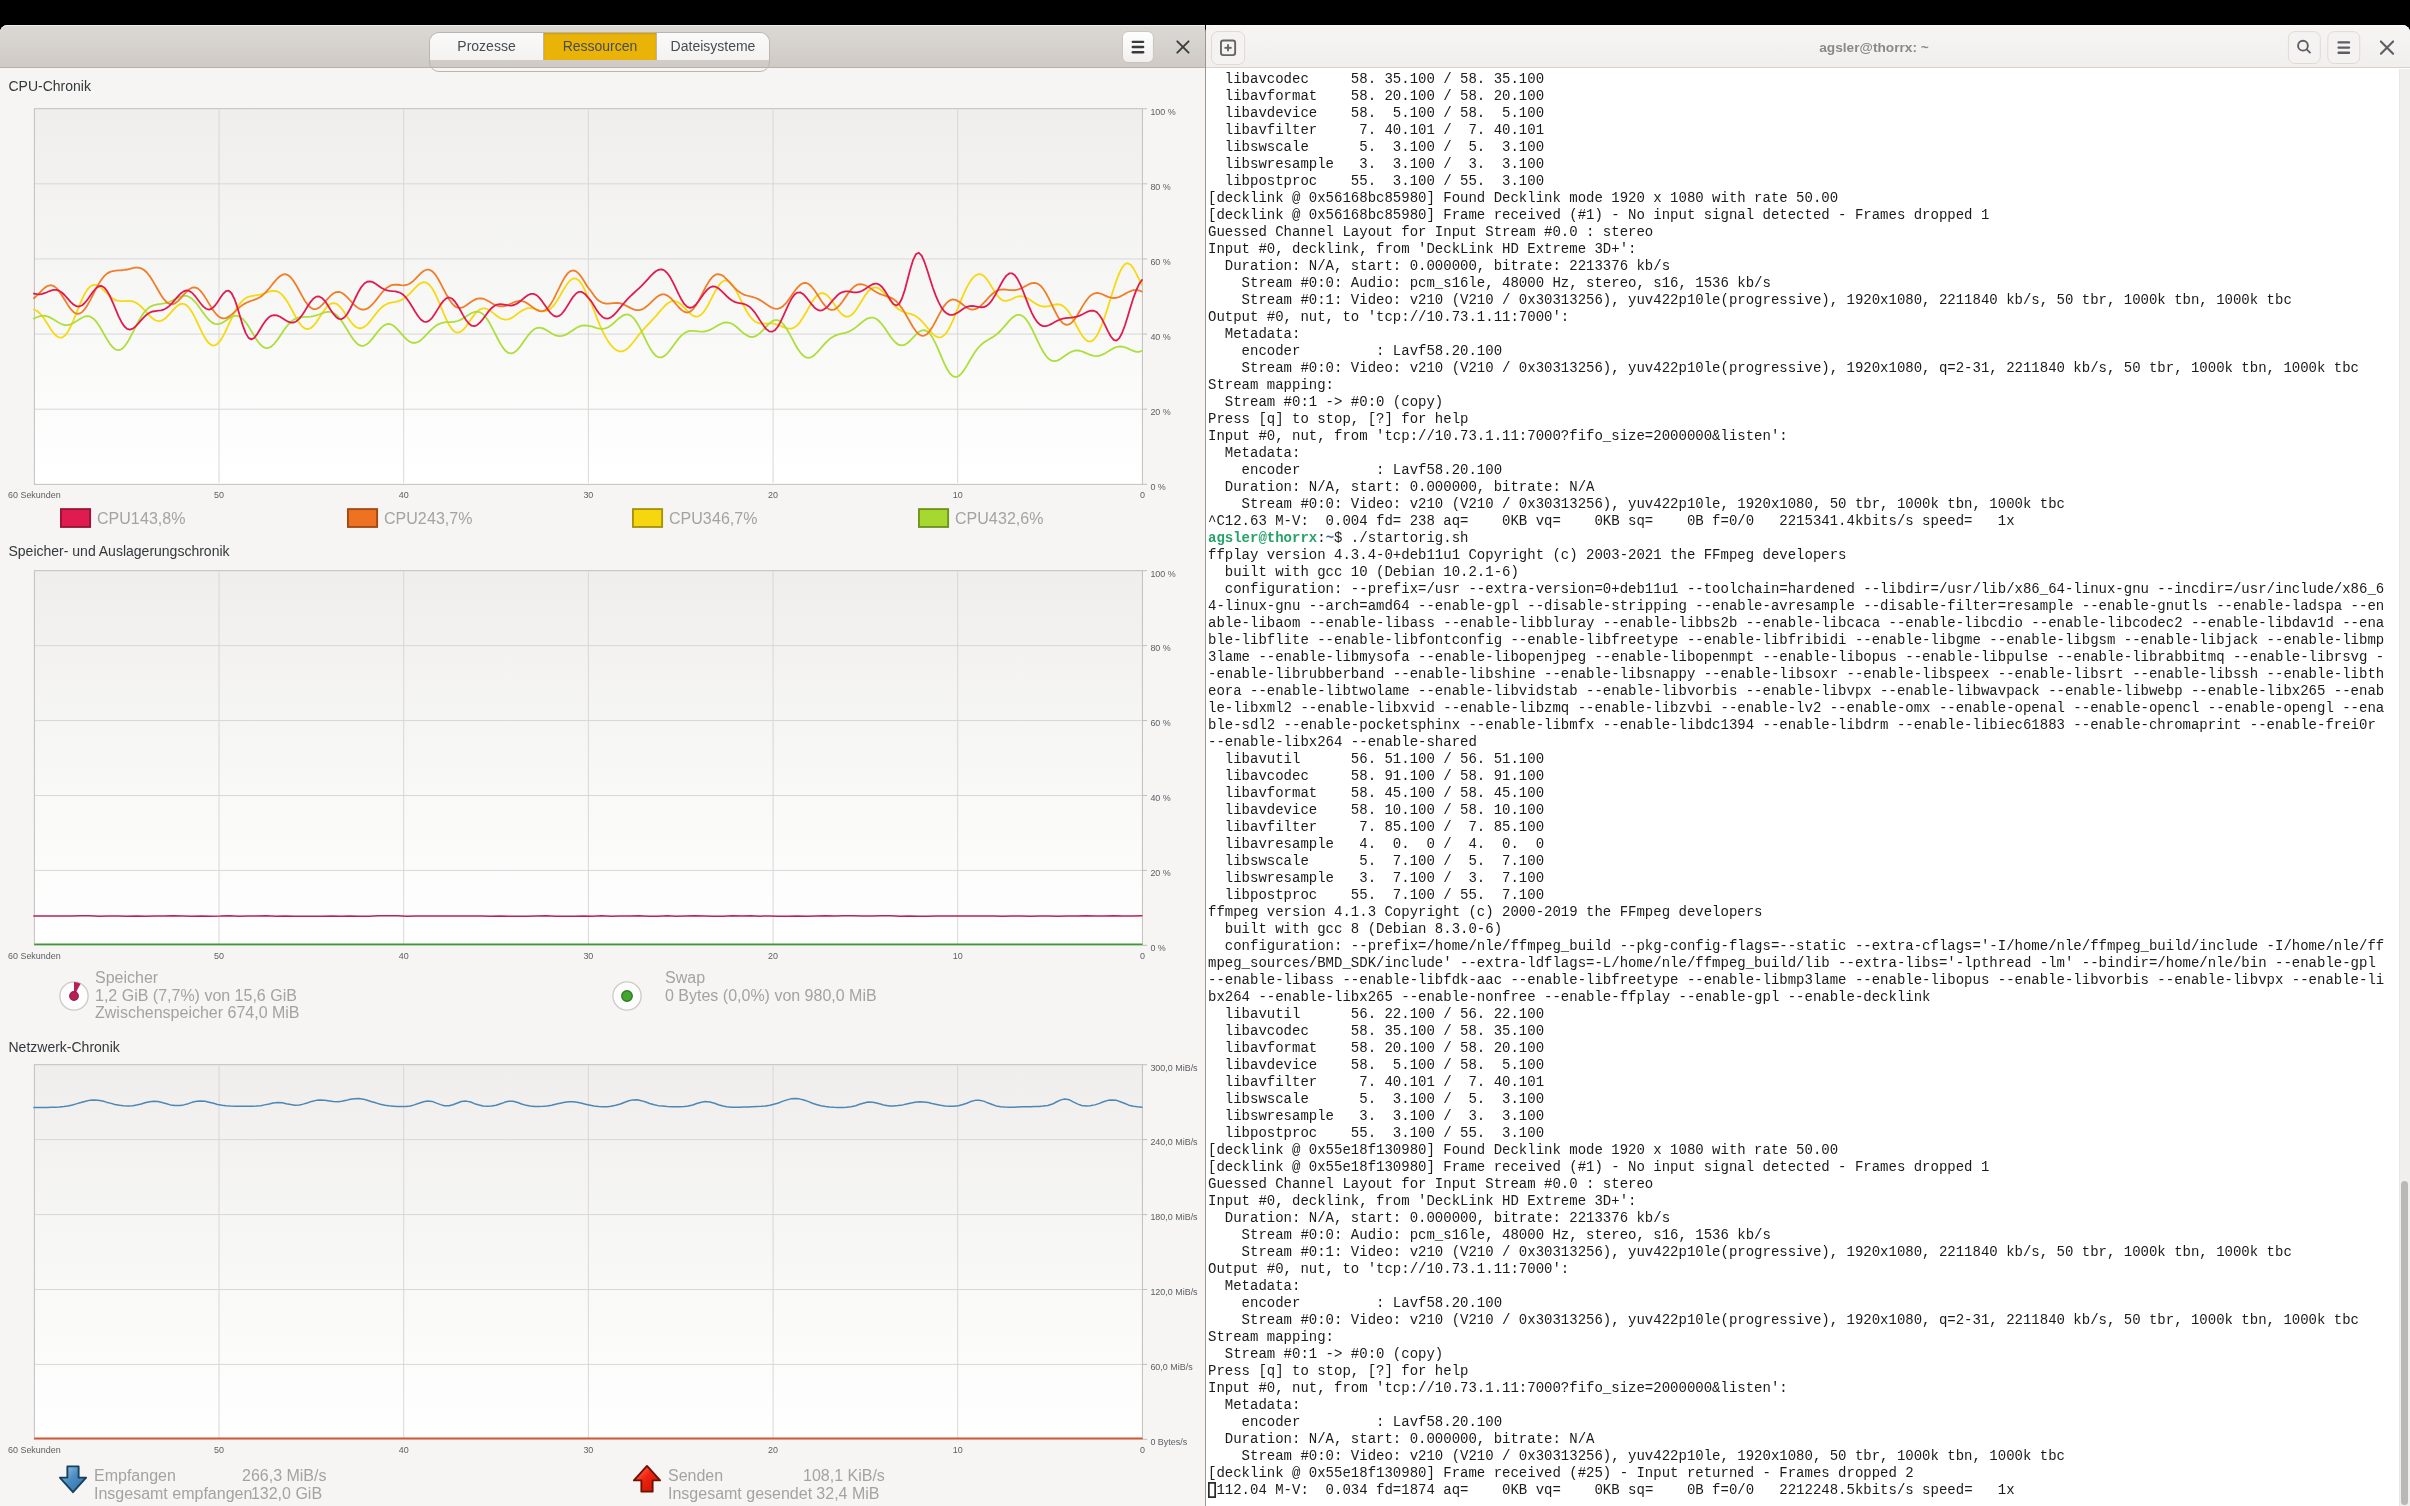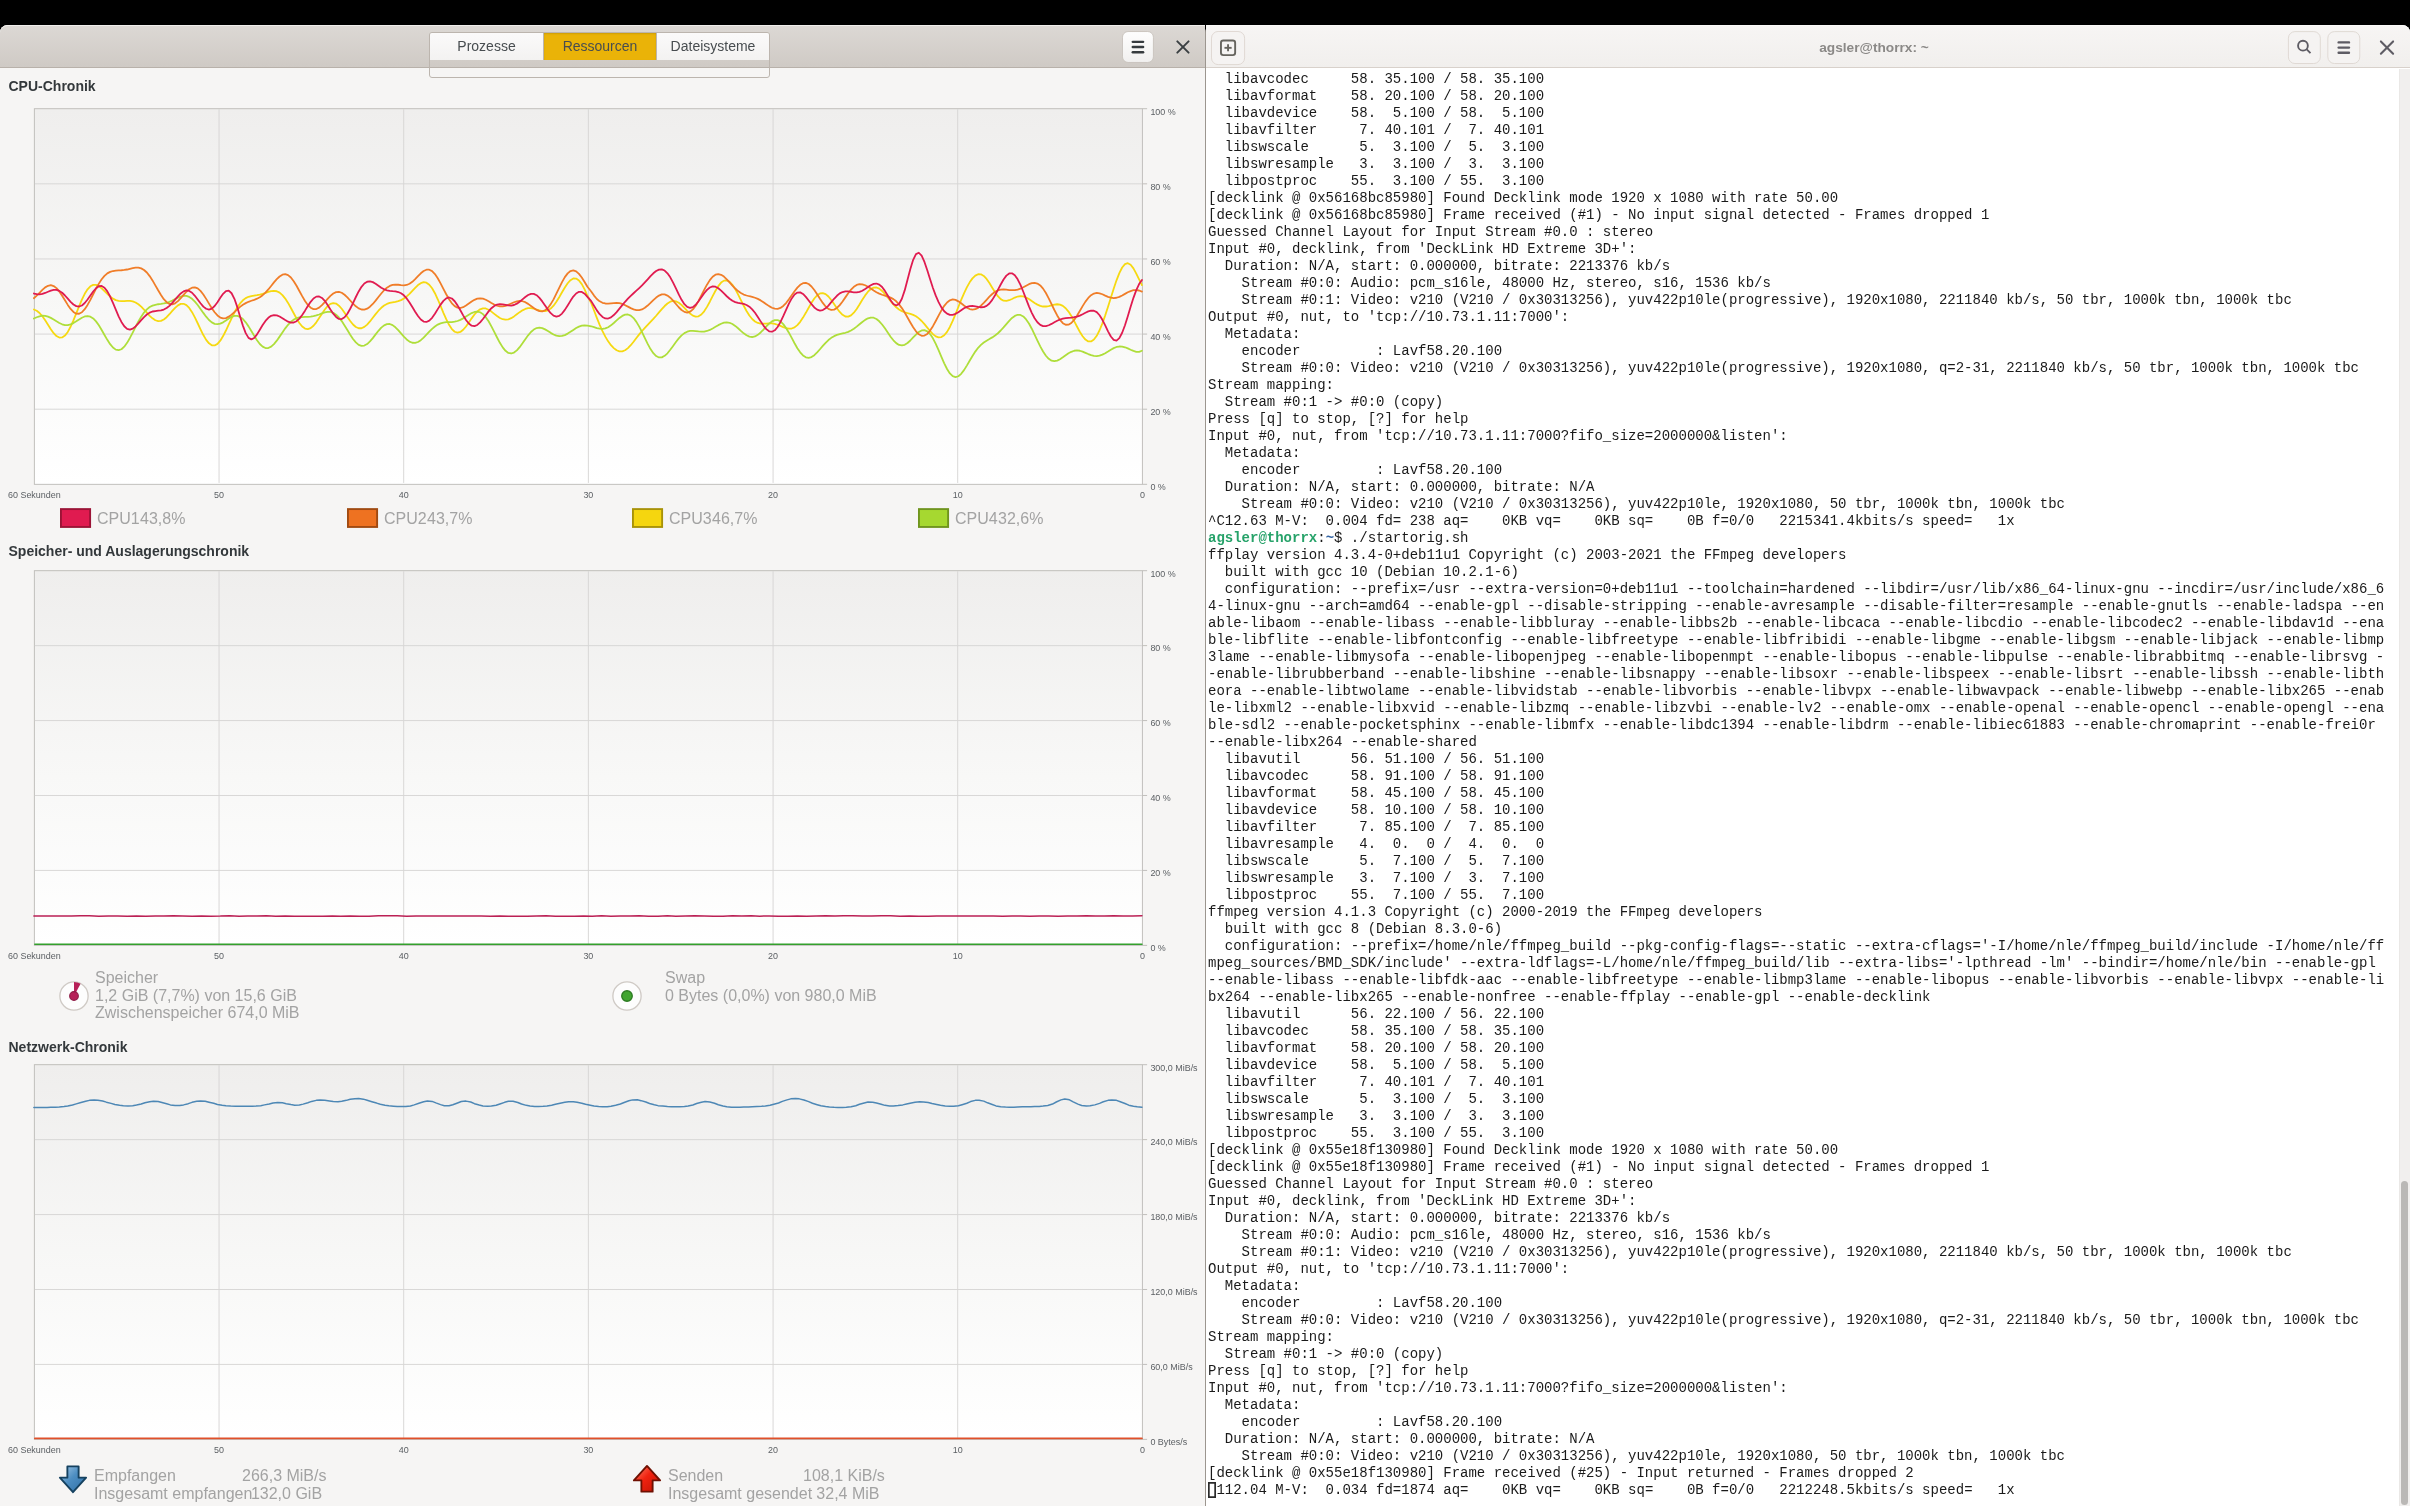--- a/index.html
+++ b/index.html
@@ -3,26 +3,26 @@
 <style>
 *{margin:0;padding:0;box-sizing:border-box}
 html,body{width:2411px;height:1507px;background:#000;overflow:hidden}
 body{font-family:"Liberation Sans",sans-serif;position:relative}
 .win{position:absolute;top:25.4px;height:1481px}
 #sm{left:0;width:1206px;background:#f6f5f4;border-radius:7.5px 7.5px 0 0;border-right:0.9px solid #9c968f}
 #term{left:1206px;width:1204px;background:#ffffff;border-radius:7.5px 7.5px 0 0}
 .tbar{position:absolute;left:0;top:0;width:100%;height:43px}
 #sm .tbar{background:linear-gradient(#dcd8d4,#cfcac5);border-bottom:0.9px solid #b8b1aa;border-top:0.9px solid #f0eeec;border-radius:7.5px 0 0 0}
 #term .tbar{background:linear-gradient(#f7f5f4,#f1efed);border-bottom:0.9px solid #d8d1cb;border-top:0.9px solid #fbfaf9;border-radius:0 7.5px 0 0}
-.tabs{position:absolute;left:429px;top:6.6px;height:46px;display:flex;border:0.9px solid #bcb5ae;border-radius:3px;overflow:hidden}
+.tabs{position:absolute;left:429px;top:6.6px;height:40px;display:flex;border:0.9px solid #bcb5ae;border-radius:10px;overflow:hidden}
 .tab{width:113px;height:27px;line-height:27px;text-align:center;font-size:14px;color:#484d50;background:linear-gradient(#fbfafa,#f3f2f1)}
 .tab.sel{background:#eab308;box-shadow:inset 0 0.9px 1.9px rgba(0,0,0,.12)}
 .tab+.tab{border-left:0.9px solid #bcb5ae}
 .ttl{position:absolute;left:1206px;top:40px;width:1336px;text-align:center;font-size:13.7px;font-weight:700;color:#8b8987}
-.sect{position:absolute;left:8.5px;font-size:14px;font-weight:700;color:#33383b}
+.sect{position:absolute;left:8.5px;font-size:14px;font-weight:400;color:#33383b}
 .chart{position:absolute}
 .tick{font-size:9.5px;fill:#5c6064;font-family:"Liberation Sans",sans-serif}
 .leg{position:absolute;font-size:16px;color:#a3a3a3}
 .lt{position:absolute;white-space:nowrap}
 pre#tt{position:absolute;left:1208px;top:71px;width:1188px;font-family:"Liberation Mono",monospace;
  font-size:14px;line-height:17px;color:#1a1a1a;letter-spacing:0}
 pre#tt b.g{color:#26a269;font-weight:700}
 pre#tt b.b{color:#3465a4;font-weight:700}
 .cur{box-shadow:inset 0 0 0 1.7px #2b2b2b}
 #sbar{position:absolute;left:2399px;top:69px;width:11.3px;height:1438px;background:#f1efee;border-left:0.9px solid #eae8e6;border-radius:0 0 0 0}

